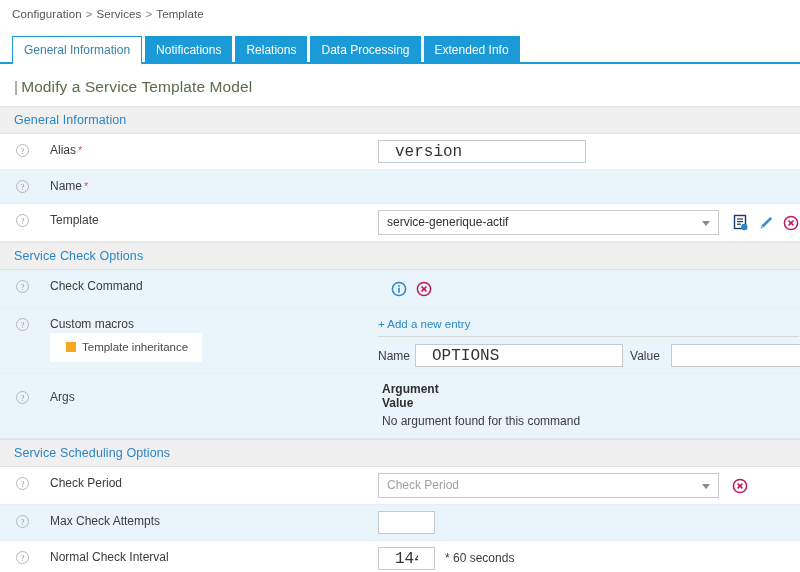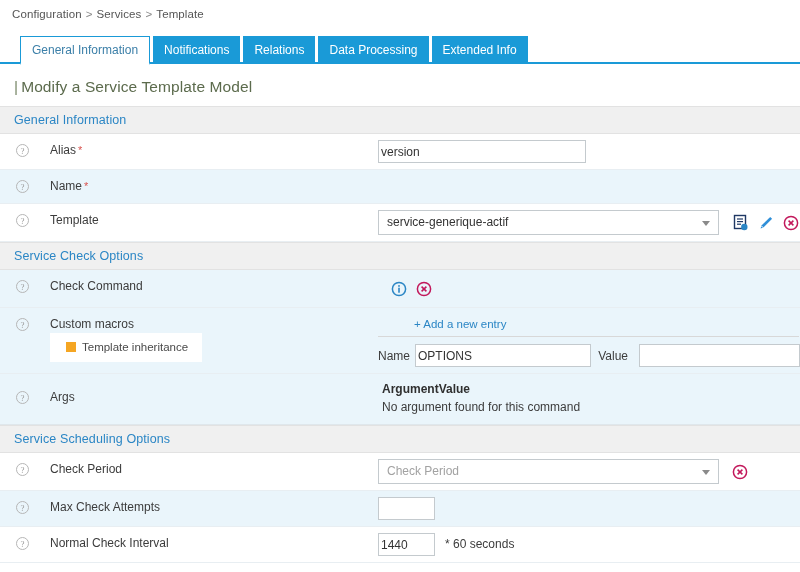--- a/index.html
+++ b/index.html
@@ -24,21 +24,21 @@
     color: #555555;
     letter-spacing: .1px;
   }
   .breadcrumb .sep { color: #888888; padding: 0 4px; }
 
   
   .tabbar {
     position: relative;
     margin-top: 16px;
     height: 28px;
-    padding-left: 20px;
+    padding-left: 12px;
     box-sizing: border-box;
   }
   .tabbar:after {
     content: "";
     position: absolute;
     left: 0; right: 0; bottom: 0;
     height: 2px;
     background: #1a9ad7;
   }
   .tab {
@@ -138,28 +138,28 @@
     line-height: 13px;
     text-align: center;
     box-sizing: border-box;
     margin-top: 1px;
     cursor: pointer;
     font-family: "Liberation Serif", serif;
   }
 
   
   input[type=text], .fakeinput {
-    font-family: Liberation Sans, sans-serif;
-    font-size: 12px;
+    font-family: Liberation Mono, monospace;
+    font-size: 16px;
     color: #333333;
     border: 1px solid #c4cace;
     background: #ffffff;
     height: 23px;
     line-height: 21px;
-    padding: 0 2px;
+    padding: 0 16px;
     box-sizing: border-box;
     outline: none;
   }
   .inp-wide { width: 208px; }
   .inp-small { width: 57px; }
 
   .select {
     position: relative;
     width: 341px;
     height: 25px;
@@ -225,21 +225,20 @@
   }
   .sw-template { background: #f5a623; }
   .sw-command { background: #9cf07c; }
 
   .addlink {
     color: #2b86c5;
     font-size: 11.5px;
     cursor: pointer;
     display: inline-block;
     padding-bottom: 4px;
-    margin-left: 36px;
   }
   .macro-rule {
     border-top: 1px solid #d8d8d8;
     margin: 2px 0 7px 0;
     width: 421px;
   }
   .macro-row {
     display: flex;
     align-items: center;
     gap: 0;
@@ -264,24 +263,25 @@
   }
   .gi-name { width: 208px; }
   .gi-value { width: 190px; margin-left: 6px; }
 
   .args-table {
     width: 421px;
     font-size: 12px;
   }
   .args-head {
     display: flex;
-    justify-content: flex-start;
+    justify-content: space-between;
     font-weight: bold;
     color: #2f2f2f;
     padding: 0 0 4px 4px;
+    flex-direction: column;
   }
   .args-empty {
     color: #3c3c3c;
     padding-left: 4px;
   }
 </style>
 </head>
 <body>
 
 <div class="breadcrumb">

